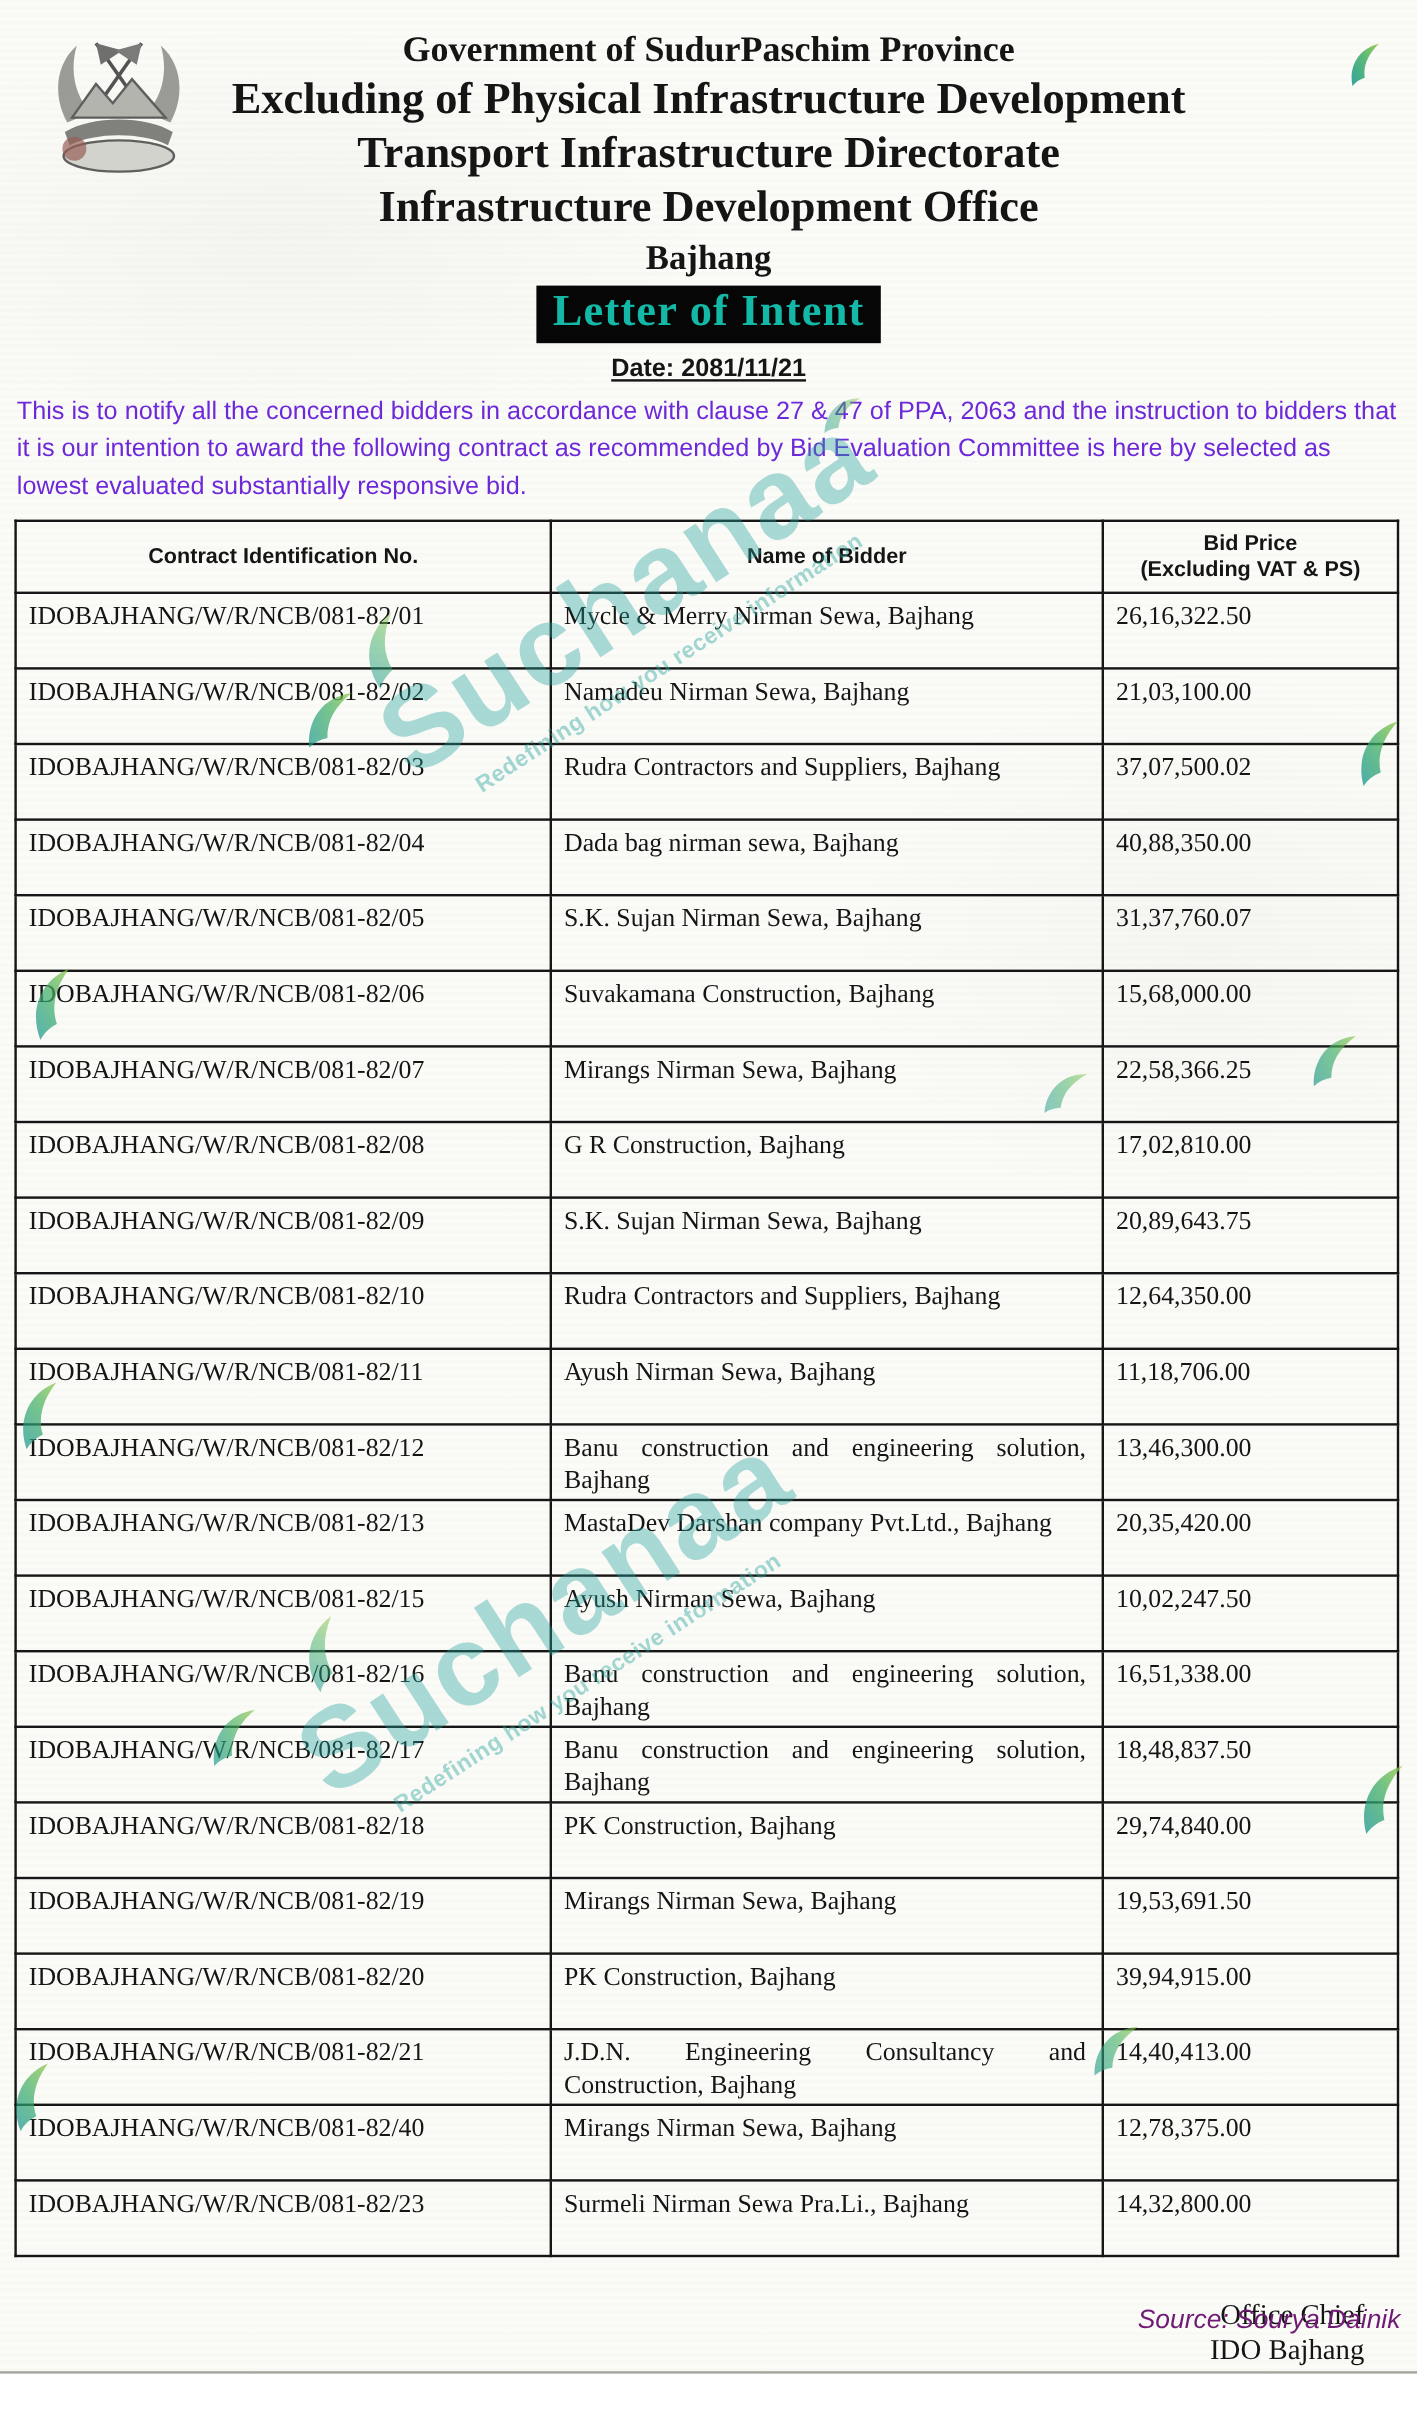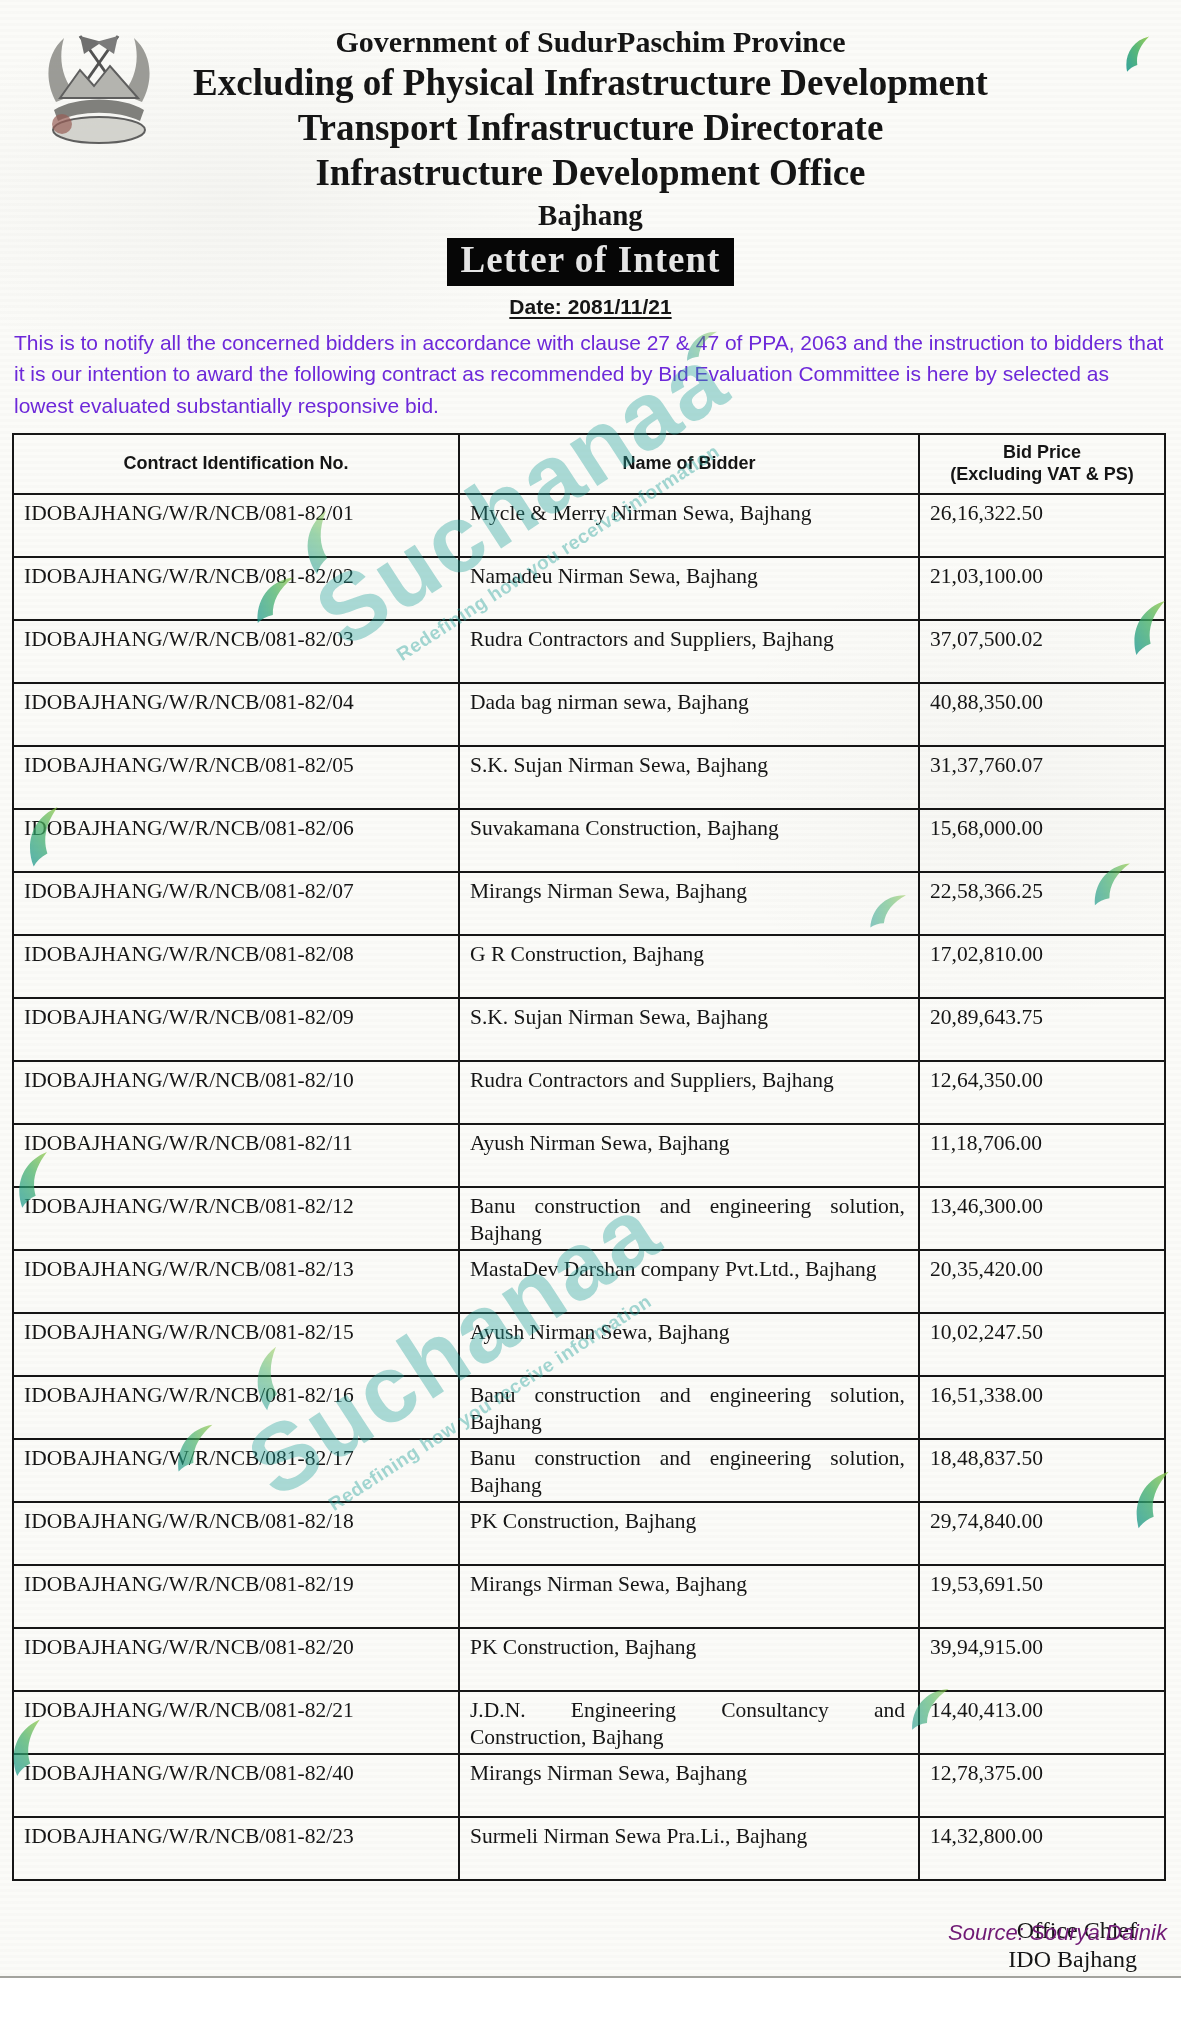--- a/index.html
+++ b/index.html
@@ -21,21 +21,21 @@
   .content { position:relative; z-index:1; }
 
   .emblem { position:absolute; left:40px; top:24px; z-index:1; }
 
   .letterhead { text-align:center; padding-top:24px; font-weight:700; }
   .lh-1 { font-size:30px; line-height:1.2; }
   .lh-2 { font-size:37px; line-height:1.22; }
   .lh-district { font-size:29px; margin-top:4px; }
 
   .title-wrap { margin-top:6px; text-align:center; }
-  .title-box { display:inline-block; background:#060606; color:#e5e5e5; font-size:37px;
+  .title-box { display:inline-block; background:#060606; color:#14b8a6; font-size:37px;
                font-weight:700; padding:0 14px 5px 14px; letter-spacing:1px; }
 
   .date-line { text-align:center; margin-top:9px; font-family:"Liberation Sans", sans-serif;
                font-weight:700; font-size:21px; text-decoration:underline; text-underline-offset:3px; }
 
   .body-text { margin:8px 14px 0 14px; font-family:"Liberation Sans", sans-serif;
                font-size:21px; line-height:1.48; color:#6d28d9; }
 
   table.bids { border-collapse:collapse; margin:12px 0 0 12px; table-layout:fixed; width:1152px; }
   .bids th, .bids td { border:2px solid #161616; }

